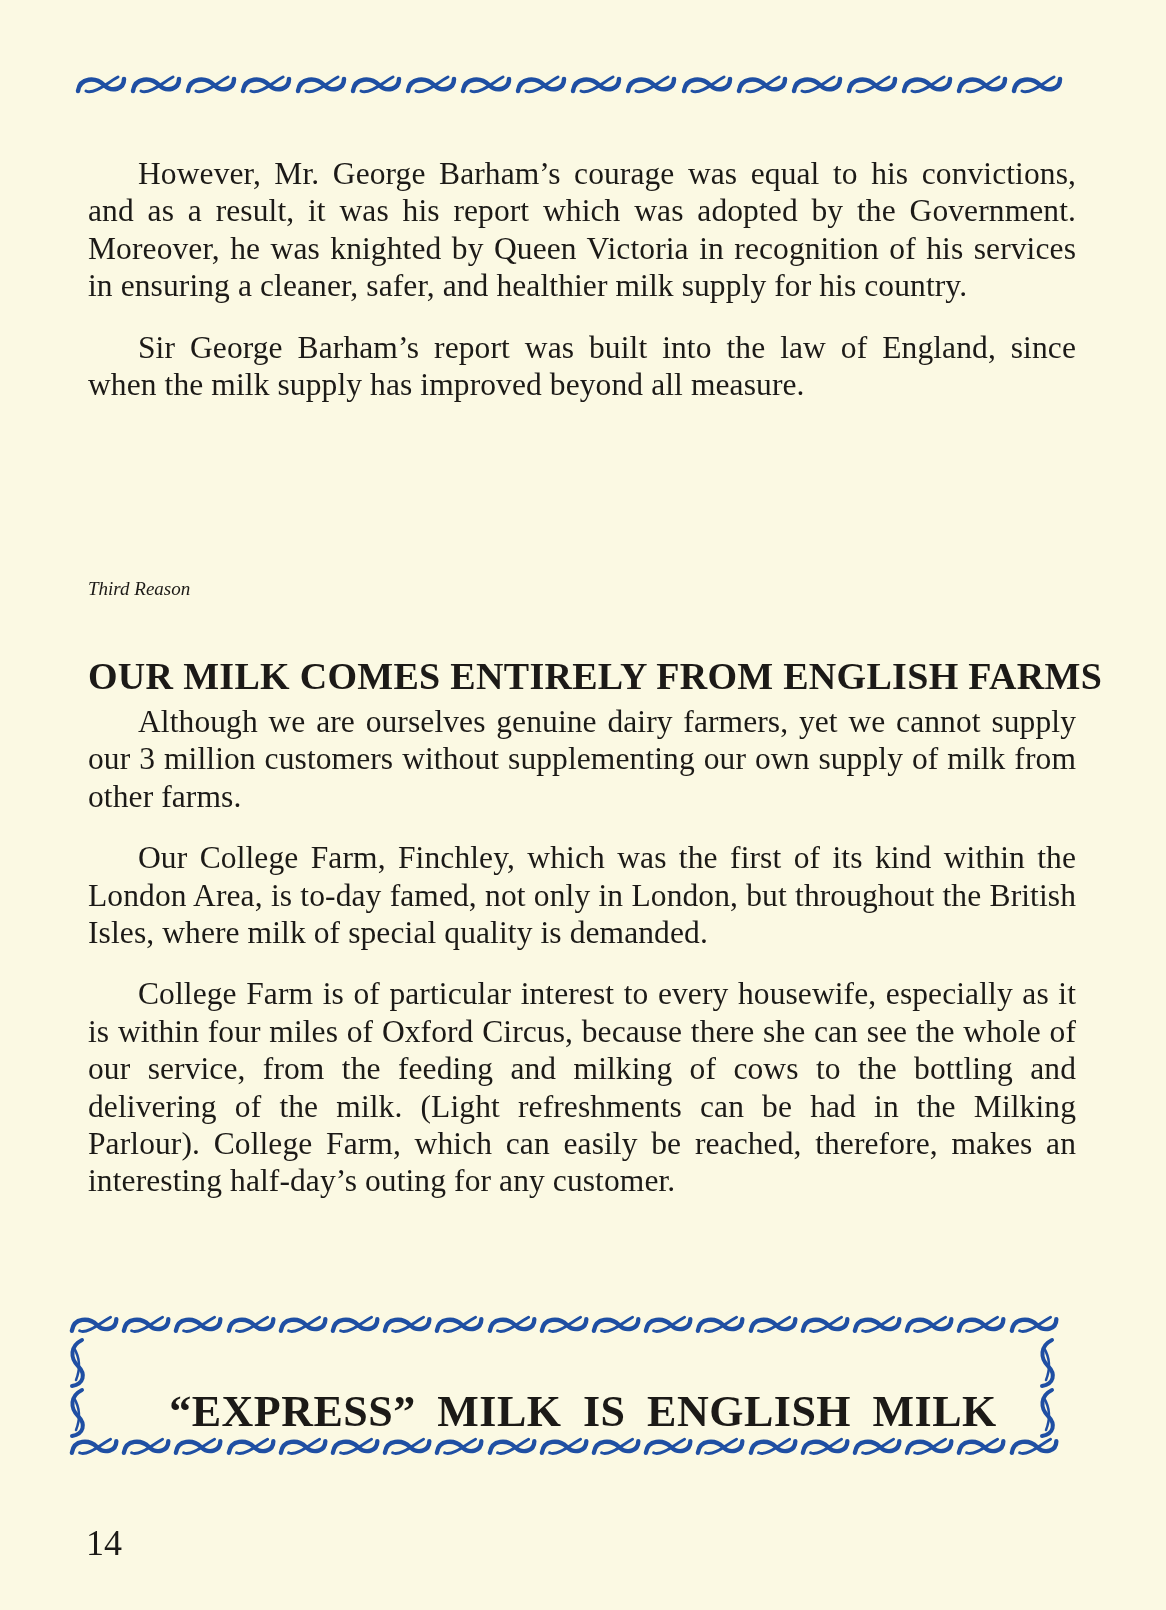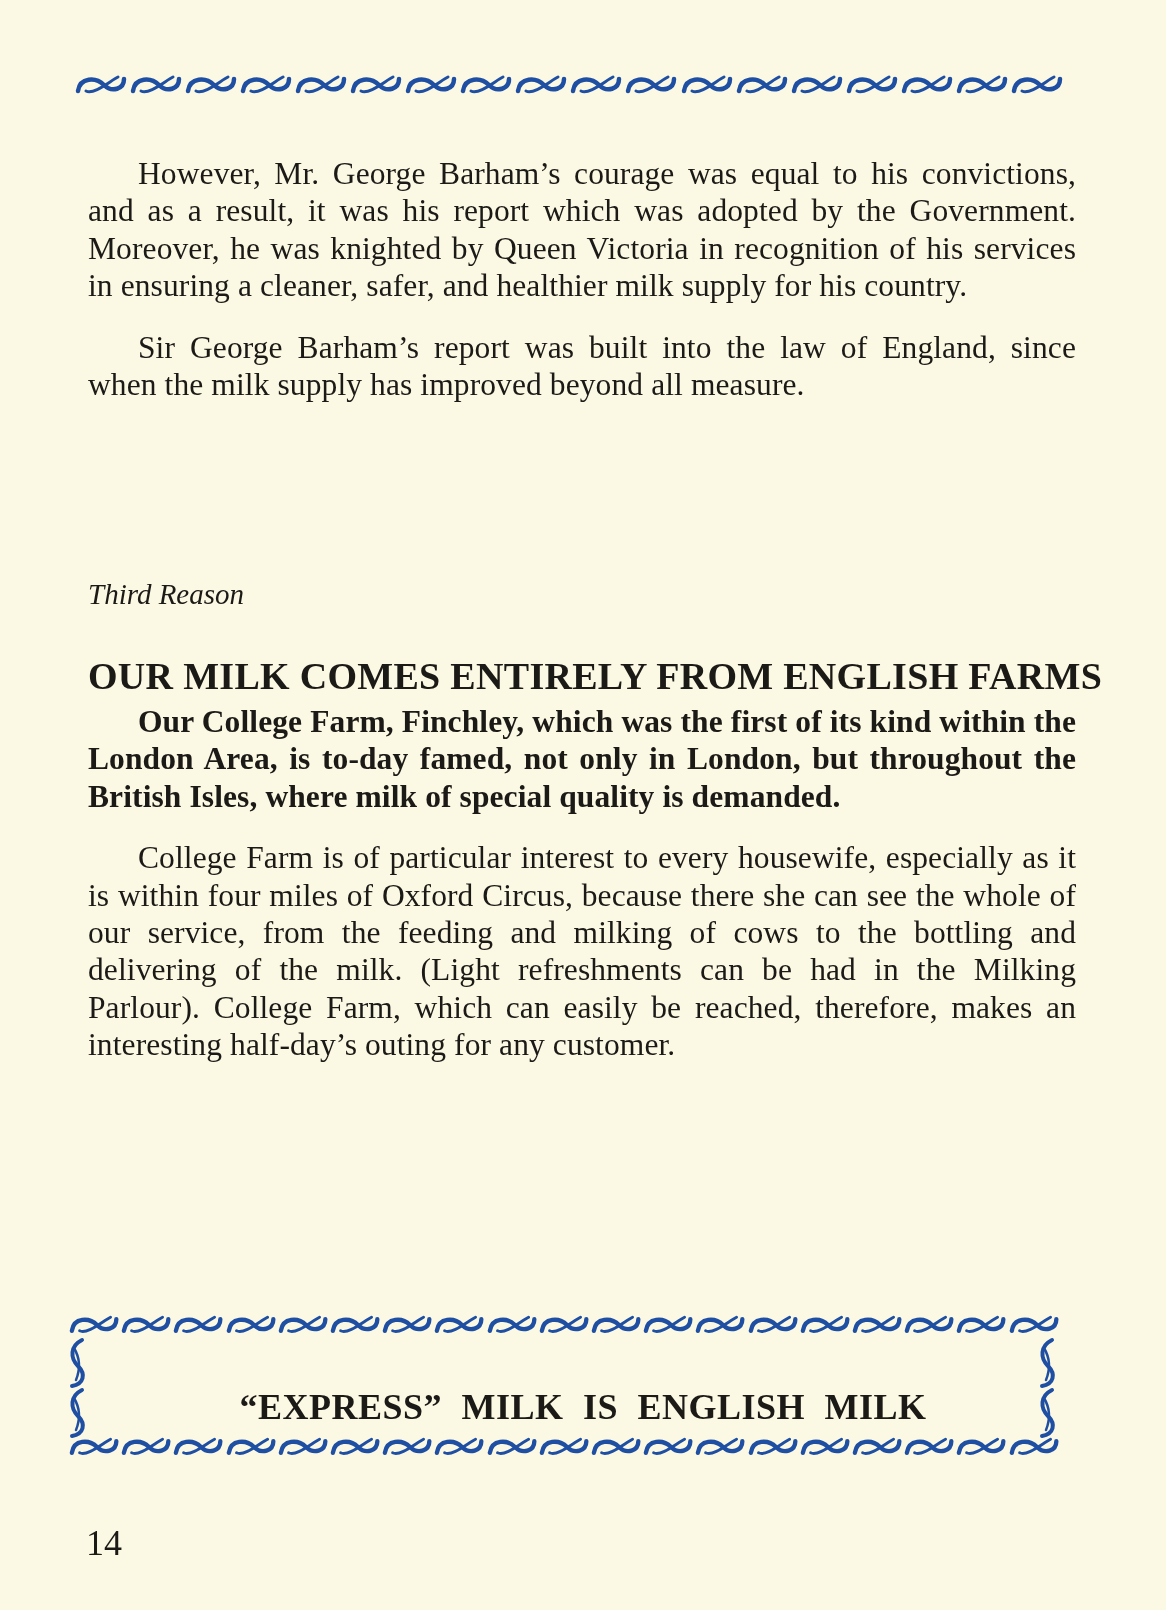--- a/index.html
+++ b/index.html
@@ -18,33 +18,33 @@
     .page-text {
       position: absolute; left: 88px; width: 988px;
     }
     p.body {
       margin: 0; font-size: 31.5px; line-height: 37.4px;
       text-align: justify; text-indent: 50px;
       letter-spacing: 0.1px;
     }
     .subhead {
       position: absolute; left: 88px; top: 578px;
-      font-style: italic; font-size: 29px; text-align: right;
+      font-style: italic; font-size: 19px; text-align: right;
     }
     .heading {
       position: absolute; left: 88px; top: 654px; width: 988px;
       font-weight: bold; font-size: 38px; letter-spacing: 0.3px;
       text-align: justify; white-space: nowrap;
     }
     .box-side {
       position: absolute; width: 24px;
     }
     .box-title {
       position: absolute; left: 120px; width: 926px; top: 1386px;
-      text-align: center; font-weight: bold; font-size: 36px;
+      text-align: center; font-weight: bold; font-size: 44px;
       word-spacing: 10px; letter-spacing: 0.5px;
     }
     .page-number {
       position: absolute; left: 86px; top: 1522px; font-size: 36px;
     }
   </style>
 </head>
 <body>
 
 <div class="ornament-row" style="left:74px; top:66px; width:990px;" id="topRow">
@@ -124,21 +124,22 @@
 
 <div class="page-text" style="top:155px;">
   <p class="body">However, Mr. George Barham’s courage was equal to his convictions, and as a result, it was his report which was adopted by the Government. Moreover, he was knighted by Queen Victoria in recognition of his services in ensuring a cleaner, safer, and healthier milk supply for his country.</p>
   <p class="body" style="margin-top:24px;">Sir George Barham’s report was built into the law of England, since when the milk supply has improved beyond all measure.</p>
 </div>
 
 <div class="subhead">Third Reason</div>
 <div class="heading">OUR MILK COMES ENTIRELY FROM ENGLISH FARMS</div>
 
 <div class="page-text" style="top:703px;">
-  <p class="body" style="font-weight:bold;">Our College Farm, Finchley, which was the first of its kind within the London Area, is to-day famed, not only in London, but throughout the British Isles, where milk of special quality is demanded.</p>
+  <p class="body">Although we are ourselves genuine dairy farmers, yet we cannot supply our 3 million customers without supplementing our own supply of milk from other farms.</p>
+  <p class="body" style="margin-top:24px;">Our College Farm, Finchley, which was the first of its kind within the London Area, is to-day famed, not only in London, but throughout the British Isles, where milk of special quality is demanded.</p>
   <p class="body" style="margin-top:24px;">College Farm is of particular interest to every housewife, especially as it is within four miles of Oxford Circus, because there she can see the whole of our service, from the feeding and milking of cows to the bottling and delivering of the milk. (Light refreshments can be had in the Milking Parlour). College Farm, which can easily be reached, therefore, makes an interesting half-day’s outing for any customer.</p>
 </div>
 
 <div>
   <div class="ornament-row" style="left:68px; top:1306px; width:992px;" id="boxTop">
       <svg width="54" height="30" viewBox="0 0 54 30">
         <path d="M4 22 C6 8, 22 8, 30 16 C38 24, 50 20, 50 10" fill="none" stroke="#1f4fa3" stroke-width="4.5" stroke-linecap="round"></path>
         <path d="M12 22 C20 26, 36 12, 44 8" fill="none" stroke="#1f4fa3" stroke-width="3" stroke-linecap="round"></path>
       </svg>
       <svg width="54" height="30" viewBox="0 0 54 30">

